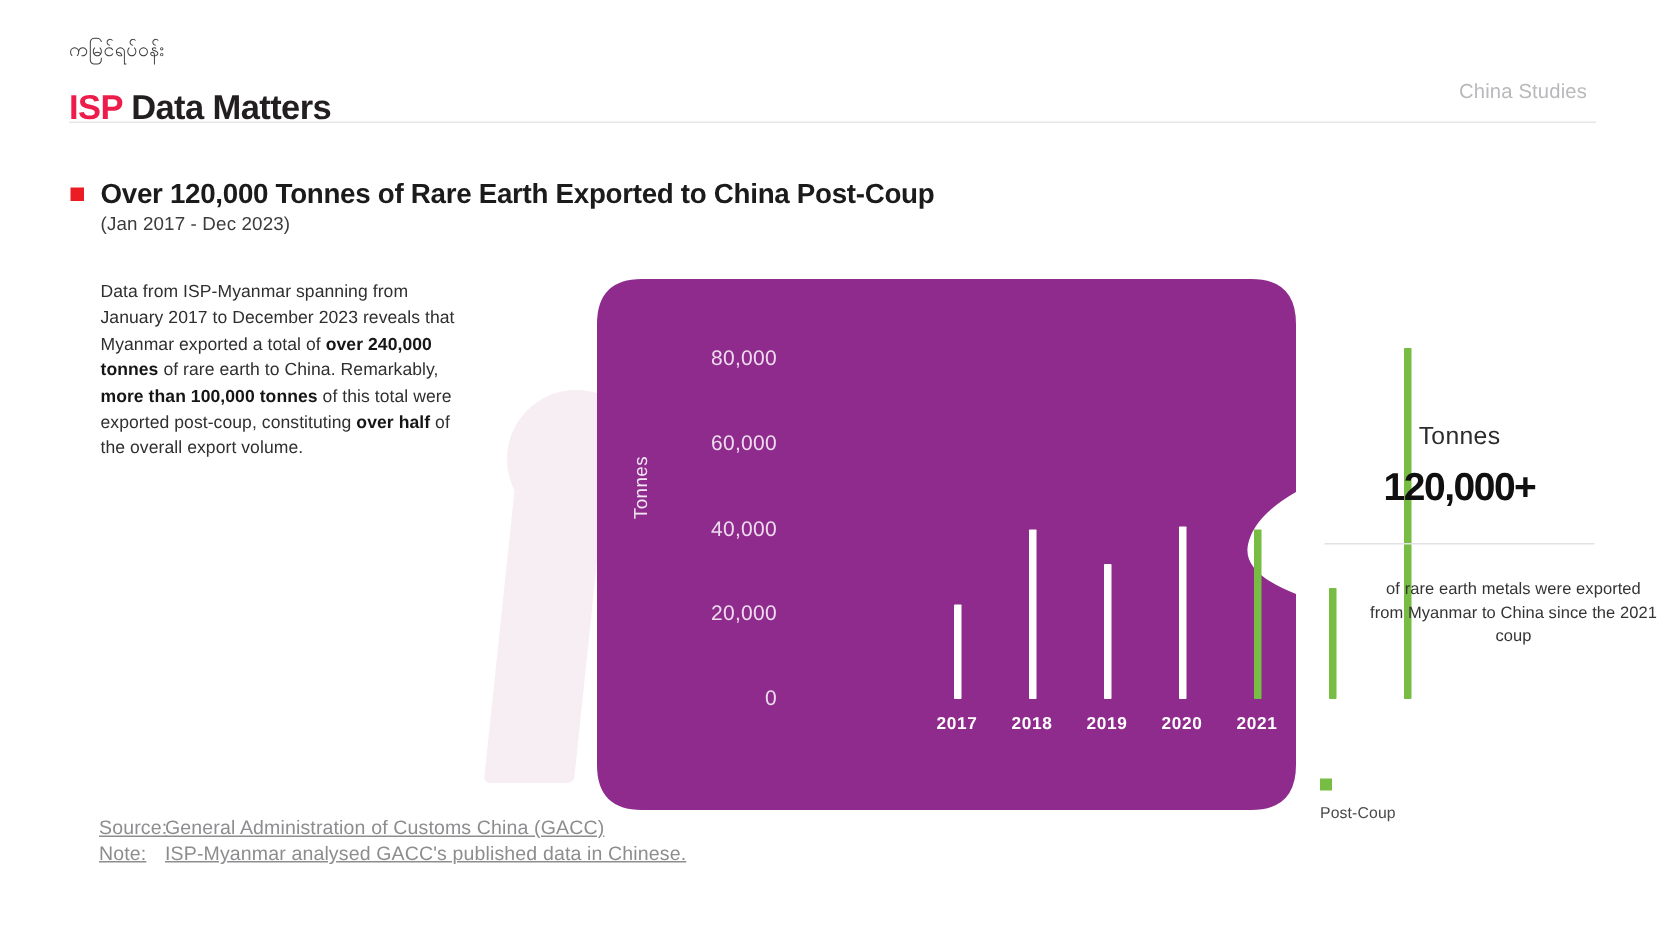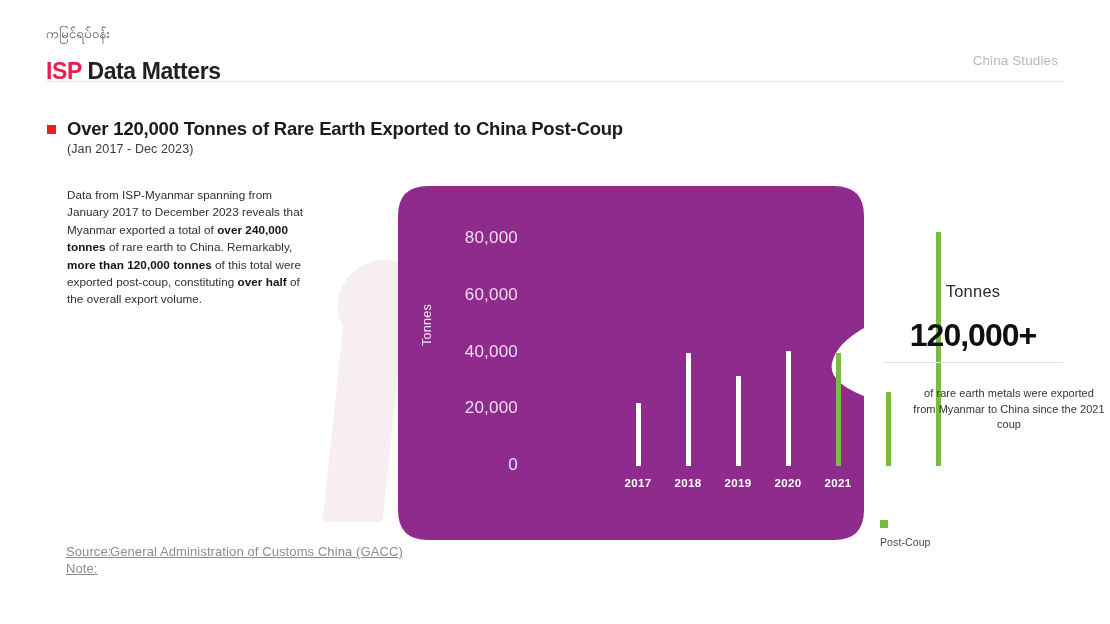--- a/index.html
+++ b/index.html
@@ -38,35 +38,35 @@
   .lede b { font-weight: 700; color: #151515; }
 
   
   .panel-wrap { position: absolute; left: 398px; top: 186px; width: 466px; height: 354px; }
   .panel-svg { position: absolute; left: 0; top: 0; }
   .chart { position: absolute; left: 0; top: 0; width: 466px; height: 354px; }
 
   .y-axis-title { position: absolute; left: 22px; top: 118px; width: 20px;
         font-size: 12.5px; color: #f2e6f2; writing-mode: vertical-rl; transform: rotate(180deg);
         letter-spacing: .3px; }
-  .ytick { position: absolute; right: 0; font-size: 17px; color: #eedcee; letter-spacing: .2px;
+  .ytick { position: absolute; right: 0; font-size: 14px; color: #eedcee; letter-spacing: .2px;
            transform: translateY(-50%); text-align: right; }
   .ytick-col { position: absolute; left: 45px; top: 0; width: 75px; height: 354px; }
 
   .plot { position: absolute; left: 125px; top: 0; width: 330px; height: 354px; }
   .bar { position: absolute; bottom: 74px; width: 5px; border-radius: 0.5px; }
   .bar.pre { background: #ffffff; }
   .bar.post { background: #77bd43; }
   .xlabel { position: absolute; bottom: 51px; font-size: 11.5px; font-weight: 700; color: #ffffff;
             letter-spacing: .4px; transform: translateX(-50%); white-space: nowrap; }
 
   
   .stat { position: absolute; left: 880px; top: 282px; width: 186px; text-align: center; }
   .stat-unit { font-size: 16.5px; color: #2c2c2c; letter-spacing: .2px; }
-  .stat-big { font-size: 32px; font-weight: 700; color: #101010; letter-spacing: -1px; margin-top: 13px; line-height: 42px; }
+  .stat-big { font-size: 26px; font-weight: 700; color: #101010; letter-spacing: -1px; margin-top: 2px; line-height: 42px; }
   .stat-rule { position: absolute; left: 883px; top: 362px; width: 180px; height: 1px; background: #e2e2e4; }
   .stat-desc { position: absolute; left: 912px; top: 386px; width: 194px; text-align: center;
                font-size: 11px; line-height: 15.5px; color: #343434; letter-spacing: .05px; }
 
   
   .legend { position: absolute; left: 880px; top: 514px; width: 186px; text-align: left; }
   .legend-swatch { display: inline-block; width: 8px; height: 8px; background: #77bd43; }
   .legend-label { font-size: 10.5px; color: #4a4a4a; margin-top: 4px; letter-spacing: .1px; }
 
   
@@ -93,21 +93,21 @@
     <div class="section-label">China Studies</div>
     <div class="header-rule"></div>
   </div>
 
   <div class="title-row">
     <span class="title-bullet"></span>
     <span class="title-text">Over 120,000 Tonnes of Rare Earth Exported to China Post-Coup</span>
   </div>
   <div class="title-sub">(Jan 2017 - Dec 2023)</div>
 
-  <div class="lede"><span>Data from ISP-Myanmar spanning from January 2017 to December 2023 reveals that Myanmar exported a total of </span><b>over 240,000 tonnes</b><span> of rare earth to China. Remarkably, </span><b>more than 120,000 tonnes</b><span> of this total were exported post-coup, constituting </span><b>over half</b><span> of the overall export volume.</span></div>
+  <div class="lede"><span>Data from ISP-Myanmar spanning from January 2017 to December 2023 reveals that Myanmar exported a total of </span><b>over 240,000 tonnes</b><span> of rare earth to China. Remarkably, </span><b>more than 100,000 tonnes</b><span> of this total were exported post-coup, constituting </span><b>over half</b><span> of the overall export volume.</span></div>
 
   <div class="panel-wrap">
     <svg class="panel-svg" width="466" height="354" viewBox="0 0 466 354">
       <path d="M 30 0 L 436 0 Q 466 0 466 30 L 466 142
                Q 438 158 434 177 Q 430 196 466 210 L 466 324
                Q 466 354 436 354 L 30 354 Q 0 354 0 324 L 0 30 Q 0 0 30 0 Z" fill="#8e2b8d"></path>
     </svg>
 
     <div class="chart">
       <div class="y-axis-title">Tonnes</div>
@@ -152,16 +152,17 @@
     <div class="legend-label">Post-Coup</div>
   </div>
 
   <div class="footer">
     <div class="row">
       <span class="k">Source:</span>
       <span>General Administration of Customs China (GACC)</span>
     </div>
     <div class="row">
       <span class="k">Note:</span>
+      <span>ISP-Myanmar analysed GACC's published data in Chinese.</span>
     </div>
   </div>
 
 </div>
 
 </body></html>

